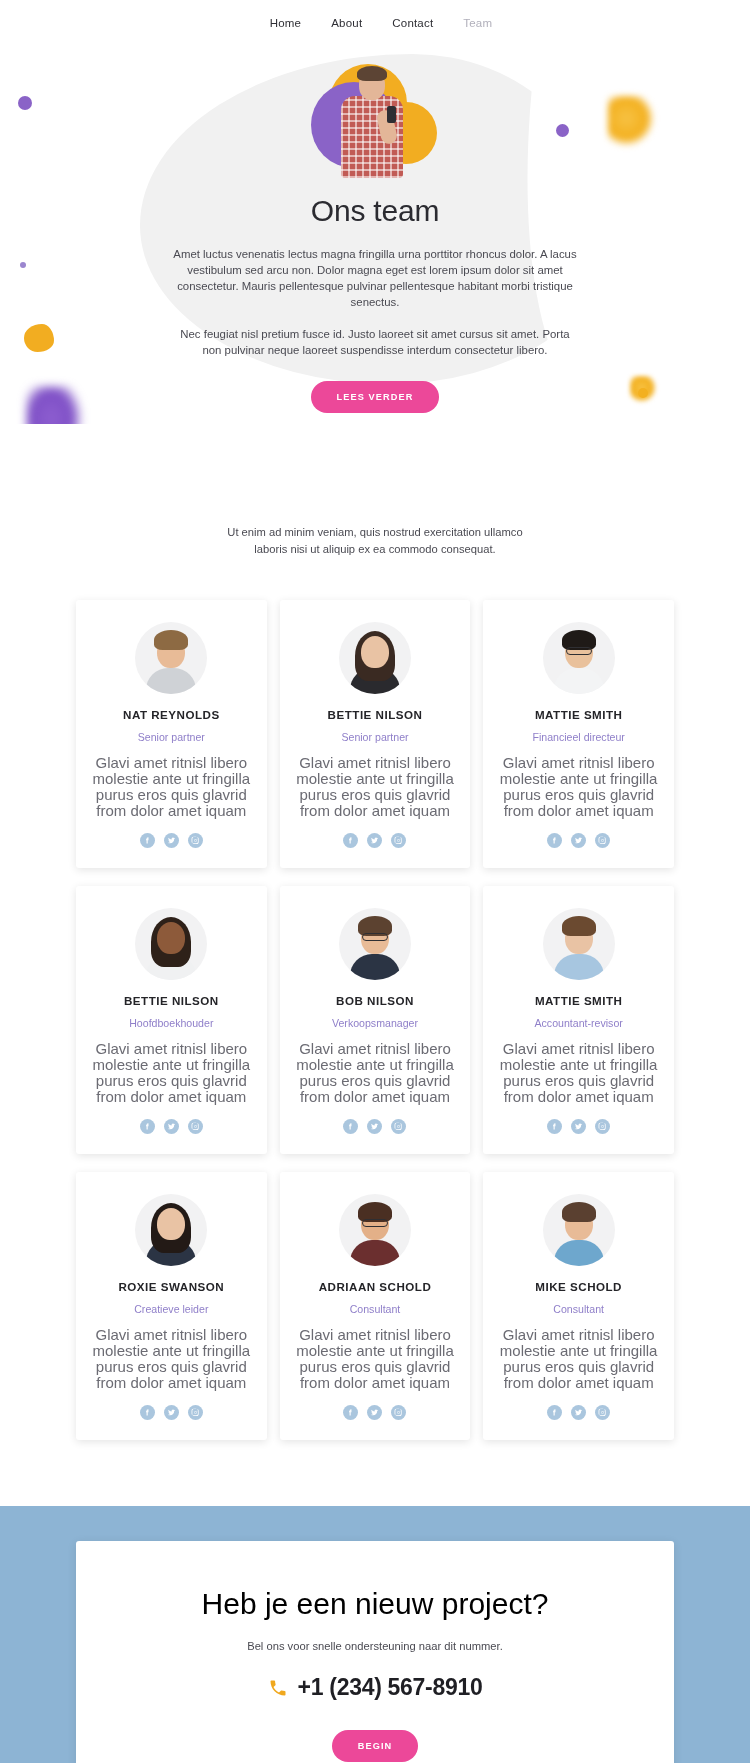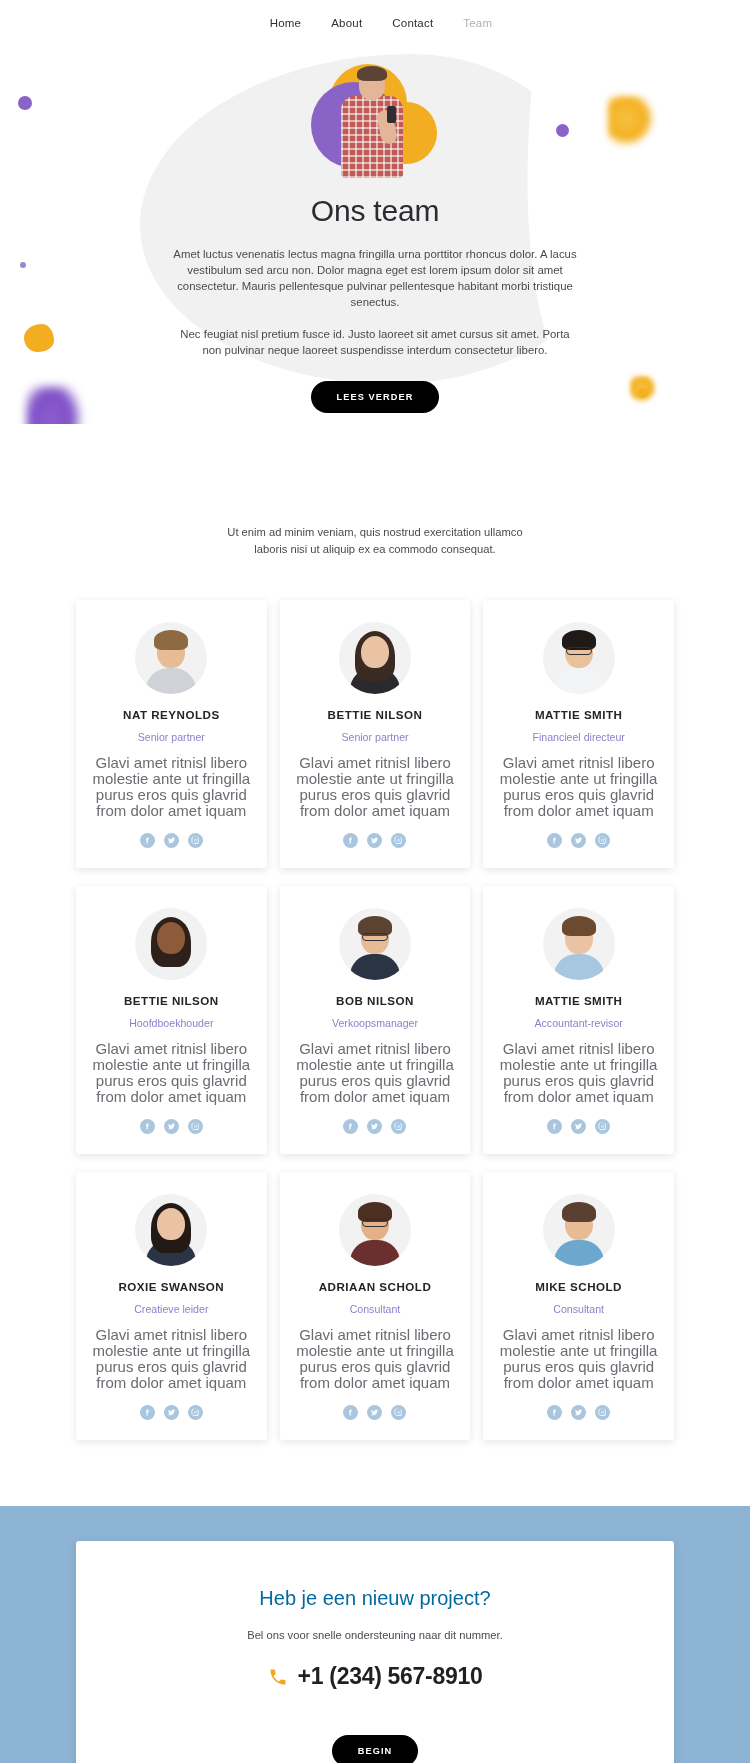--- a/index.html
+++ b/index.html
@@ -126,21 +126,21 @@
     line-height: 16px;
     color: #4a4a52;
     width: 404px;
     margin: 4px auto;
   }
   .hero-p + .hero-p { margin-top: 16px; }
 
   .btn-purple {
     display: inline-block;
     margin-top: 19px;
-    background: #000000;
+    background: #ec4899;
     color: #fff;
     border: none;
     border-radius: 20px;
     padding: 11px 26px;
     font-size: 9.2px;
     font-weight: 700;
     letter-spacing: 1.1px;
     cursor: pointer;
     font-family: "Liberation Sans", sans-serif;
   }
@@ -253,36 +253,36 @@
   .cta-card {
     width: 598px;
     margin: 0 auto;
     background: #fff;
     border-radius: 3px;
     box-shadow: 0 2px 10px rgba(0,0,0,.1);
     text-align: center;
     padding: 46px 20px 48px;
   }
   h3.cta-title {
-    font-size: 20px;
+    font-size: 30px;
     font-weight: 400;
-    color: #0369a1;
+    color: #000000;
     margin-bottom: 19px;
   }
   .cta-sub { font-size: 11.2px; color: #4a4a52; margin-bottom: 22px; }
   .cta-phone {
     font-size: 23px;
     font-weight: 700;
     color: #1f1f24;
     letter-spacing: -.3px;
     display: flex;
     align-items: center;
     justify-content: center;
     gap: 10px;
-    margin-bottom: 26px;
+    margin-bottom: 10px;
   }
   .phone-ico { width: 20px; height: 20px; fill: #f0a81e; }
 </style>
 </head>
 <body>
 
 <nav class="nav">
   <a href="#">Home</a>
   <a href="#">About</a>
   <a href="#">Contact</a>

